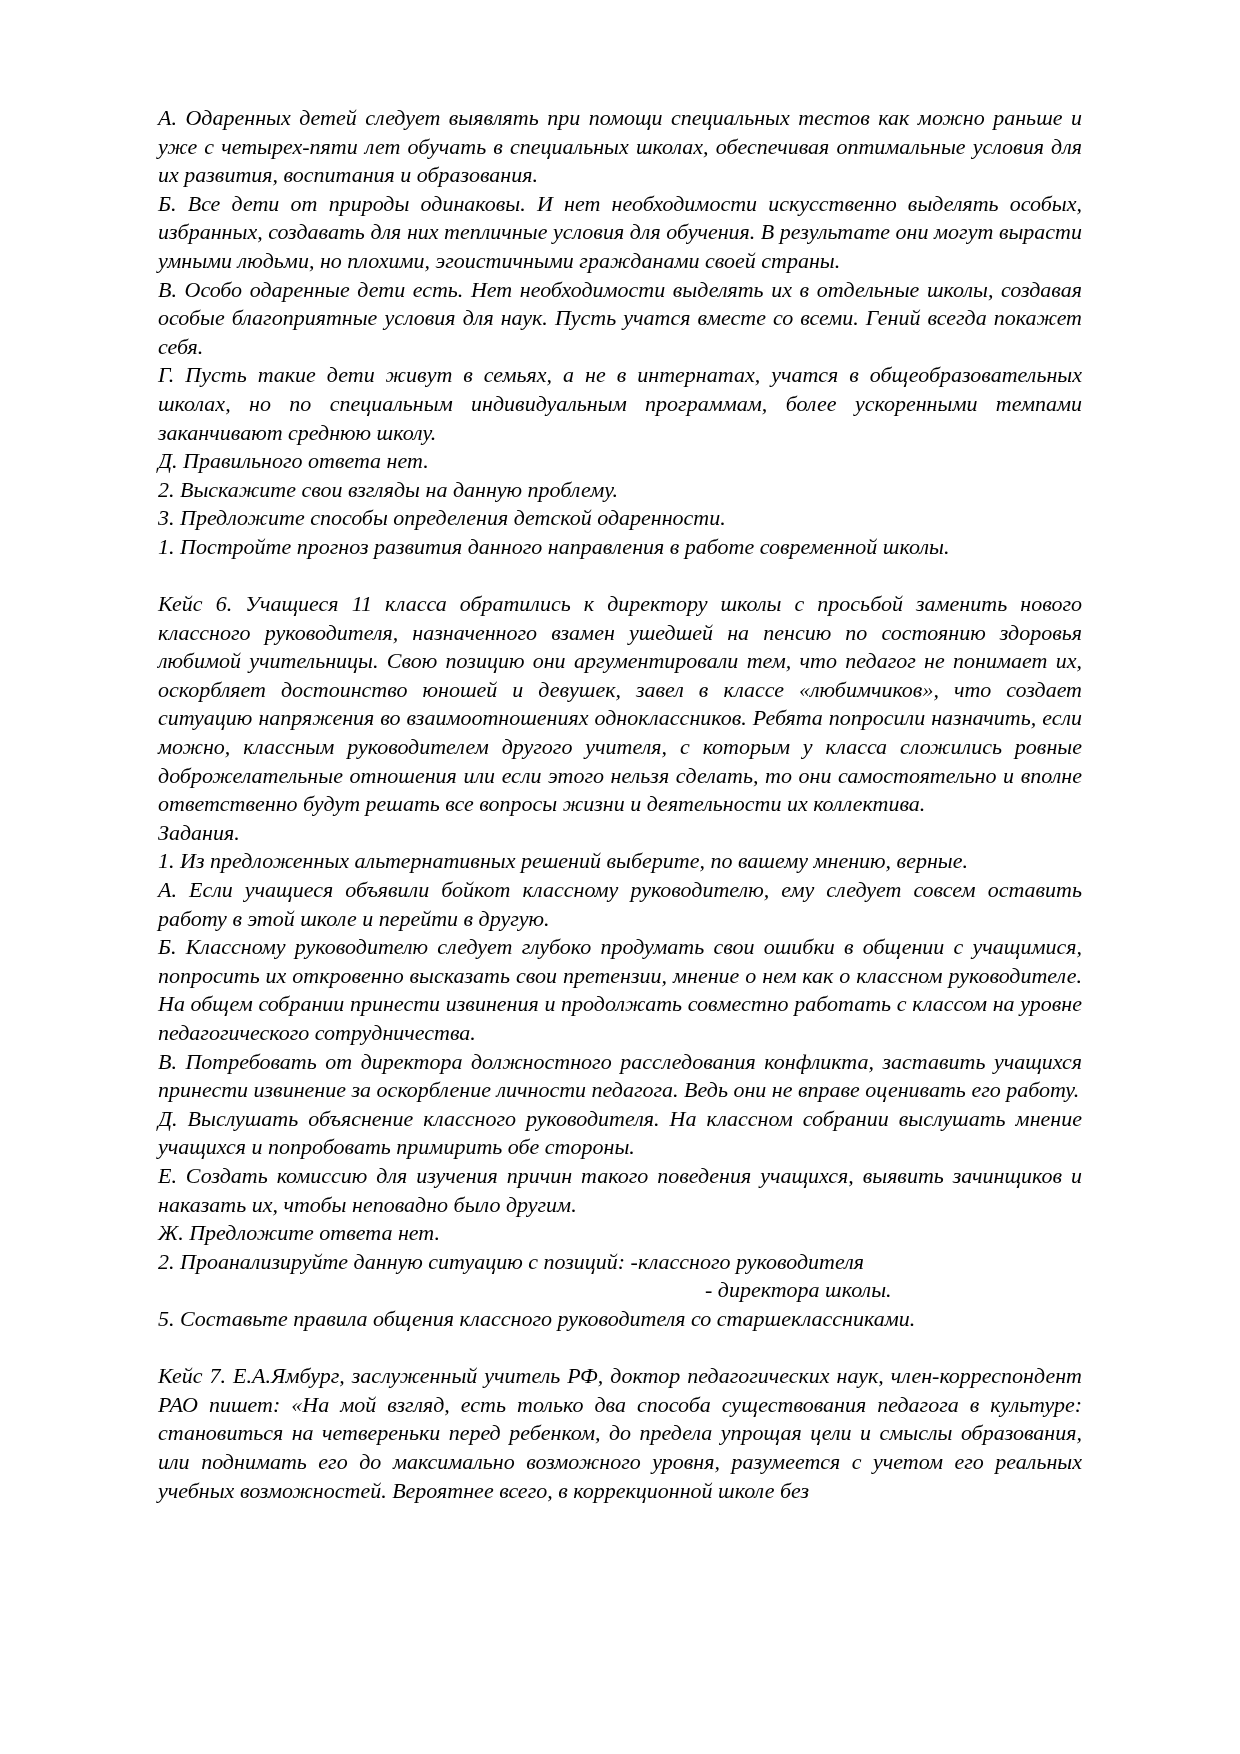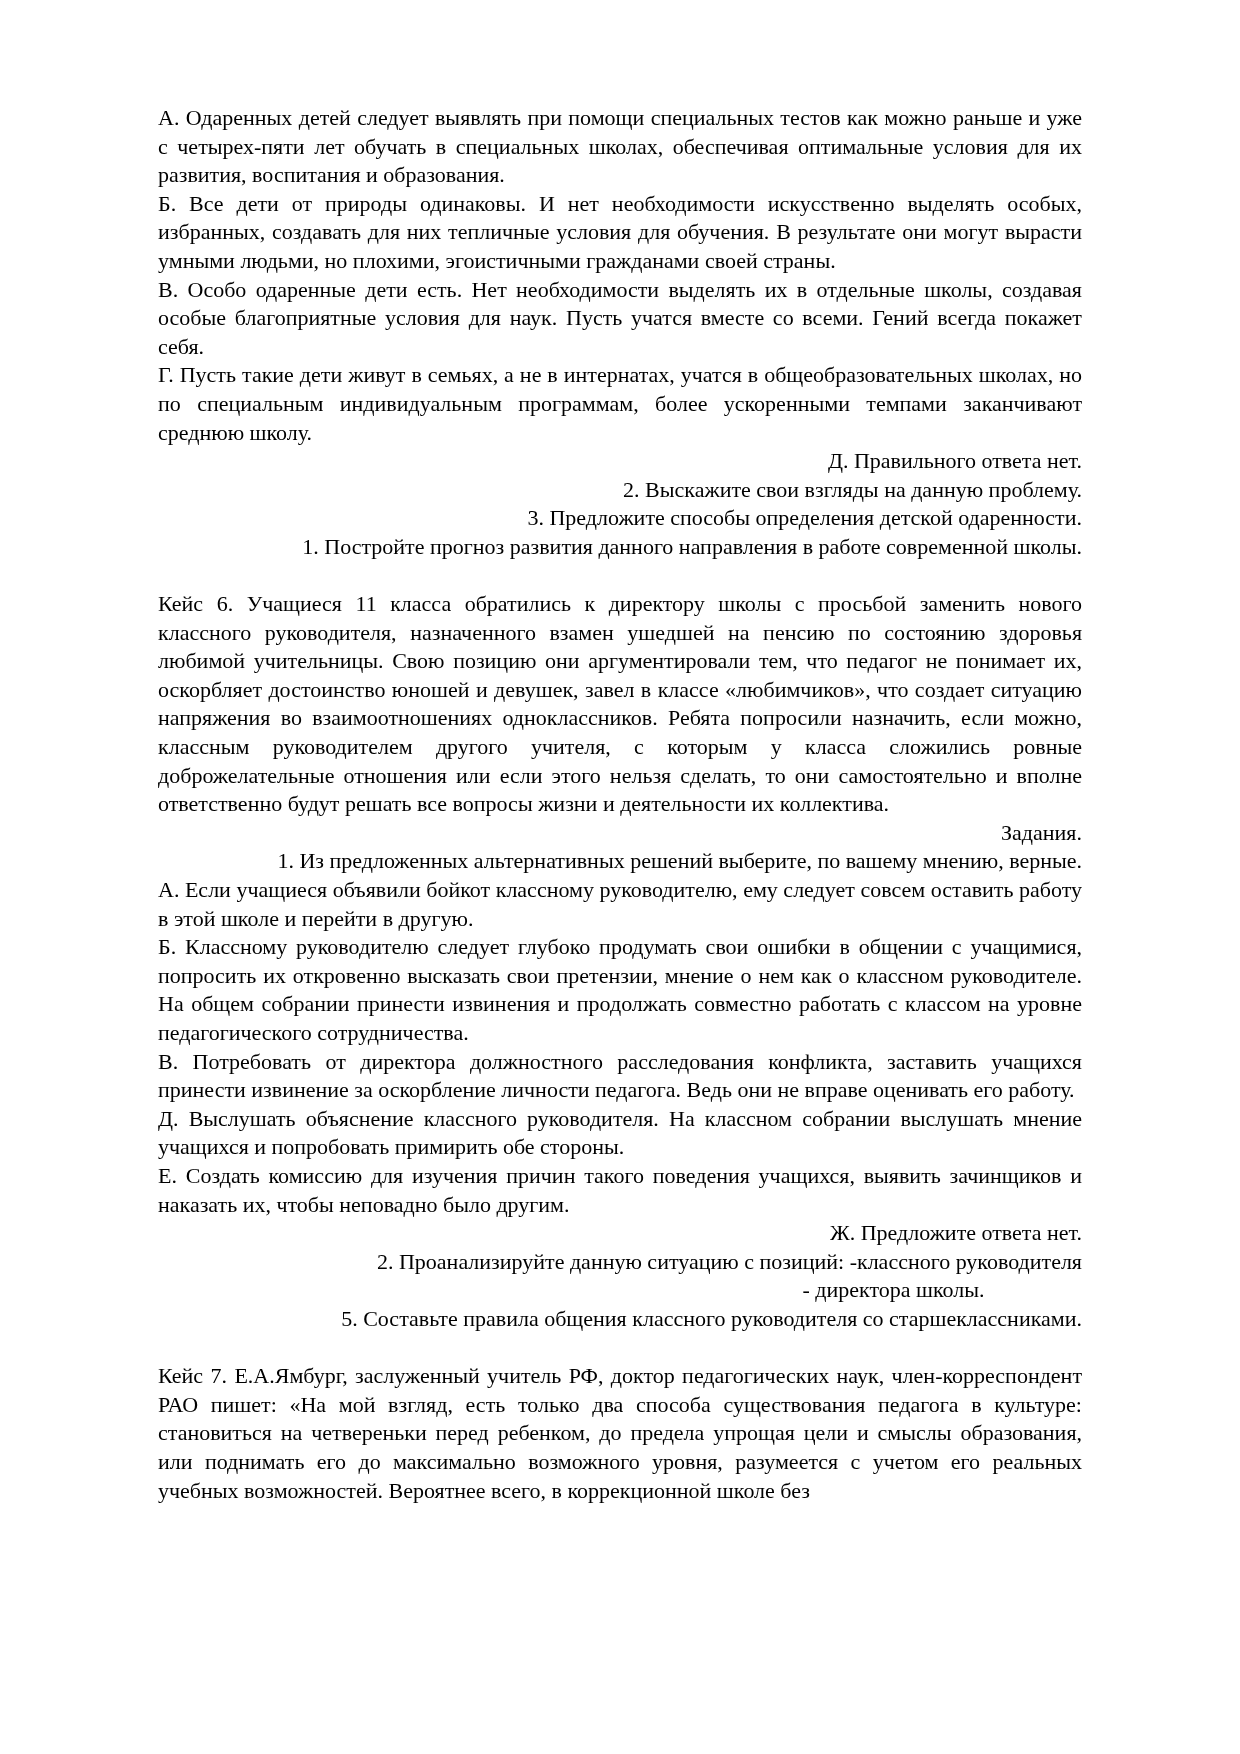--- a/index.html
+++ b/index.html
@@ -4,35 +4,36 @@
 <style>
   * { margin: 0; padding: 0; box-sizing: border-box; }
   html, body { background: #888; }
   .page {
     position: relative;
     width: 1240px;
     height: 1754px;
     background: #ffffff;
     margin: 0 auto;
     overflow: hidden;
+    font-style: italic;
   }
   .content {
     position: absolute;
     left: 158px;
     top: 104px;
     width: 924px;
     font-family: "Liberation Serif", "DejaVu Serif", serif;
     font-size: 22px;
     line-height: 28.6px;
     color: #000000;
   }
   .para { margin: 0; }
   .para.justify { text-align: justify; text-align-last: left; }
-  .para.left { text-align: right; }
-  .para.indent { text-align: center; padding-left: 547px; }
+  .para.left { text-align: left; }
+  .para.indent { text-align: left; padding-left: 547px; }
   .para.gap-before { margin-top: 28.6px; }
 </style>
 </head>
 <body>
 
 <div class="page">
   <div class="content">
 
   <p class="para justify">А. Одаренных детей следует выявлять при помощи специальных тестов как можно раньше и уже с четырех-пяти лет обучать в специальных школах, обеспечивая оптимальные условия для их развития, воспитания и образования.</p>
       <p class="para justify">Б. Все дети от природы одинаковы. И нет необходимости искусственно выделять особых, избранных, создавать для них тепличные условия для обучения. В результате они могут вырасти умными людьми, но плохими, эгоистичными гражданами своей страны.</p>

